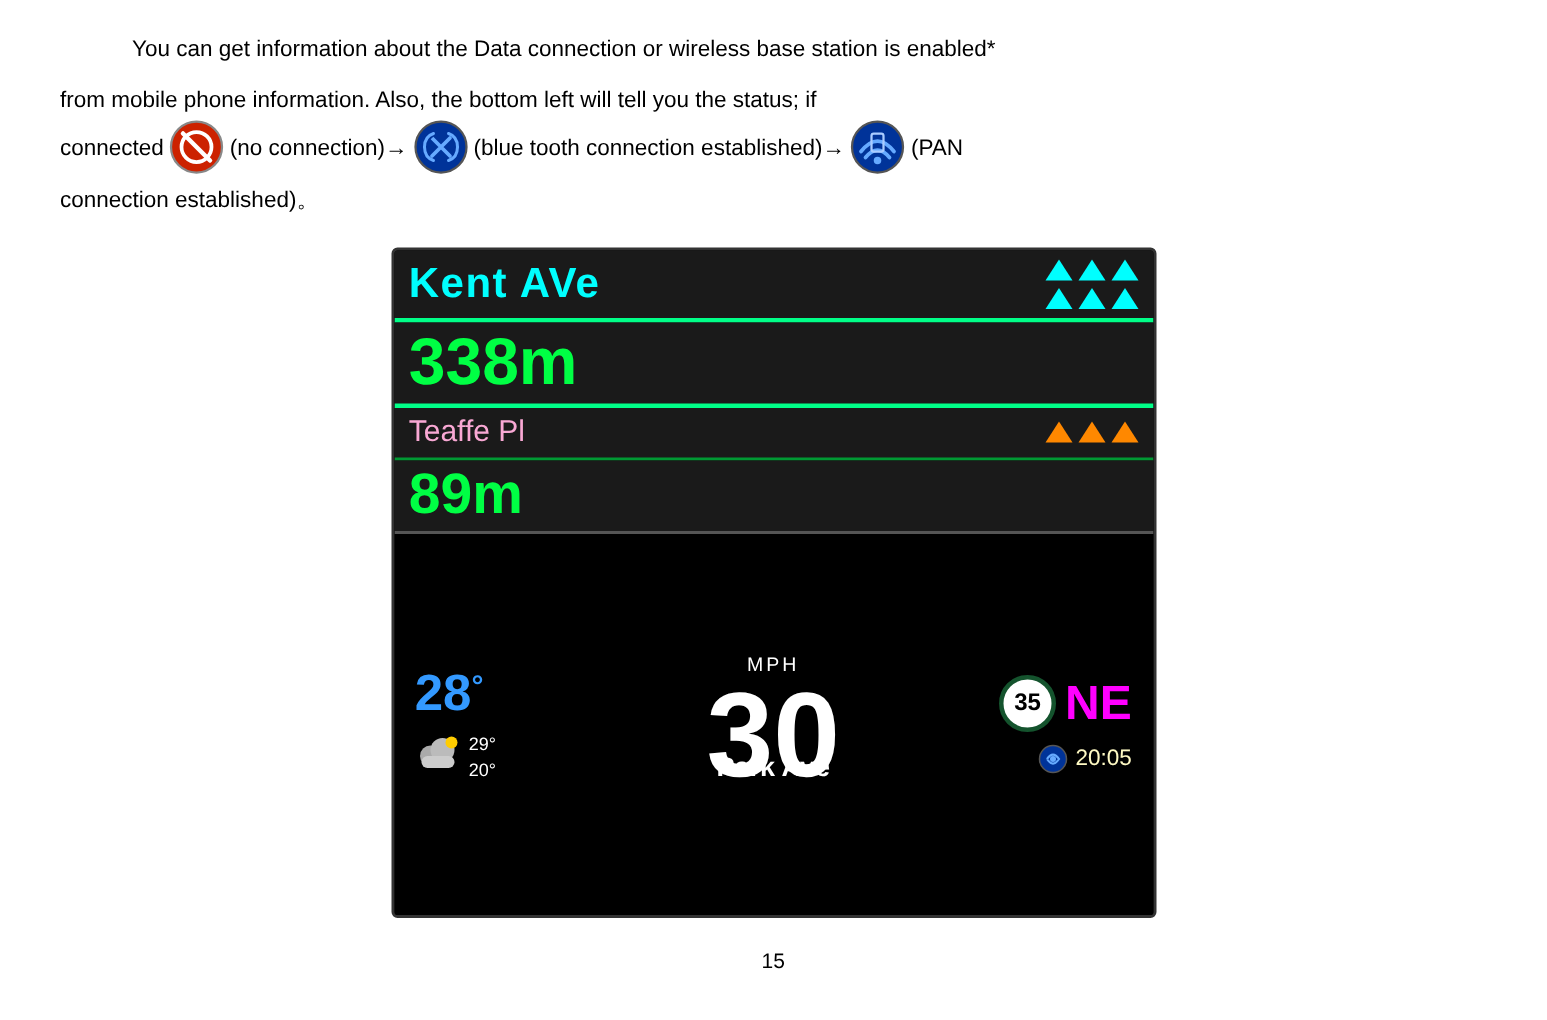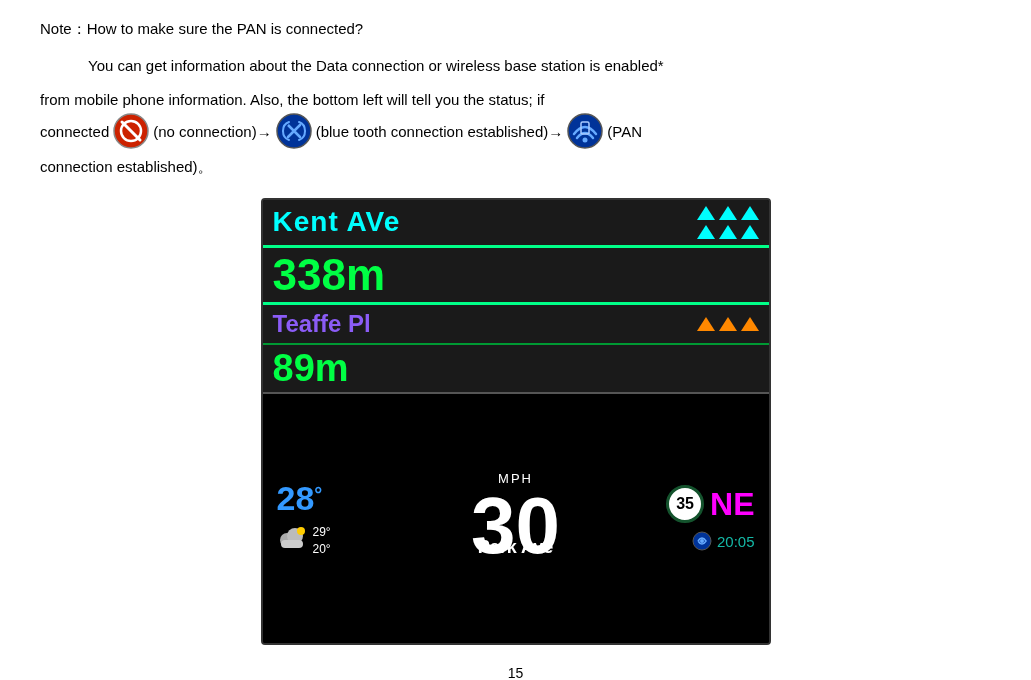--- a/index.html
+++ b/index.html
@@ -96,23 +96,23 @@
     .nav-row-2 {
       width: 100%;
       background: #1a1a1a;
       border-bottom: 2px solid #009933;
       padding: 5px 10px;
       display: flex;
       align-items: center;
       justify-content: space-between;
     }
     .nav-street-name-2 {
-      color: #8b5cf6;
-      font-size: 24px;
-      font-weight: bold;
+      color: #f9a8d4;
+      font-size: 20px;
+      font-weight: normal;
       font-family: Arial, sans-serif;
     }
     .nav-dist-2 {
       color: #00ff44;
       font-size: 38px;
       font-weight: bold;
       font-family: Arial, sans-serif;
     }
 
     .nav-bottom {
@@ -224,21 +224,20 @@
     }
     .text-flow {
       display: block;
     }
   </style>
 </head>
 <body>
 
 <div>
 
-  <p class="note-title">Note：How to make sure the PAN is connected?</p>
 
   <p class="paragraph text-indent">You can get information about the Data connection or wireless base station is enabled*</p>
 
   <div class="paragraph text-flow" style="margin-top:2px;">
     <span>from  mobile  phone  information.  Also,  the  bottom  left  will  tell  you  the  status;  if</span>
     <br>
     <span style="display:inline-flex; align-items:center; flex-wrap:wrap; line-height:2.2;justify-content:flex-end;">
       <span>connected</span>
 
       <svg class="icon-svg" viewBox="0 0 38 38">
@@ -340,21 +339,21 @@
           <span class="nav-mph-label">MPH</span>
           <span class="nav-speed-val">30</span>
           <span class="nav-street-bottom">Park Ave</span>
         </div>
 
         <div class="nav-right-panel">
           <div style="display:flex;align-items:center;gap:6px;">
             <div class="speed-circle">35</div>
             <span class="ne-label">NE</span>
           </div>
-          <div style="display:flex;align-items:center;gap:5px;color:#14b8a6;font-size:15px;">
+          <div style="display:flex;align-items:center;gap:5px;color:#fef9c3;font-size:15px;">
             <svg width="20" height="20" viewBox="0 0 20 20">
               <circle cx="10" cy="10" r="9" fill="#003399" stroke="#555" stroke-width="1"></circle>
               <path d="M6,10 Q10,4 14,10 Q10,16 6,10" fill="none" stroke="#66aaff" stroke-width="1.5"></path>
               <circle cx="10" cy="10" r="2" fill="#66aaff"></circle>
             </svg>
             <span>20:05</span>
           </div>
         </div>
       </div>
     </div>

